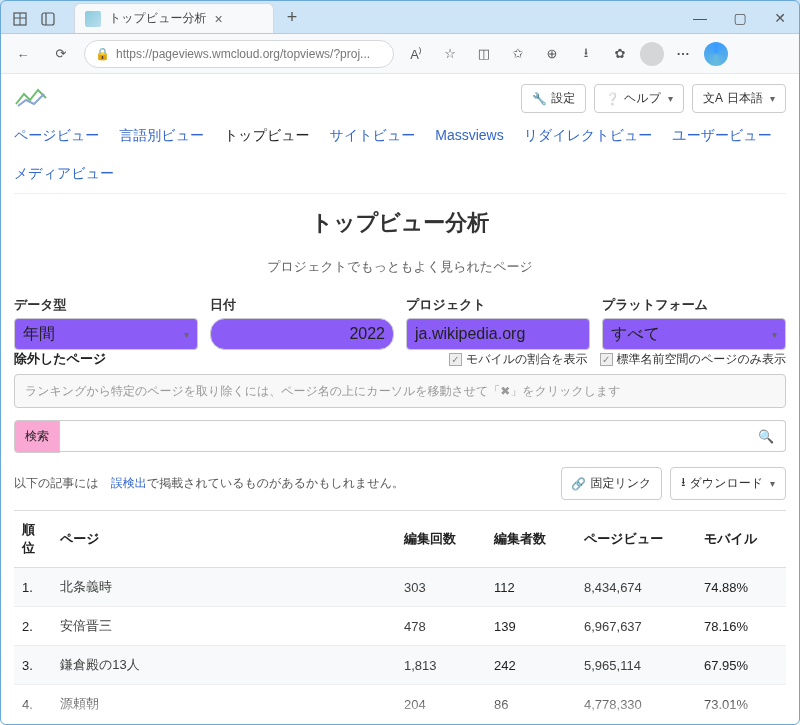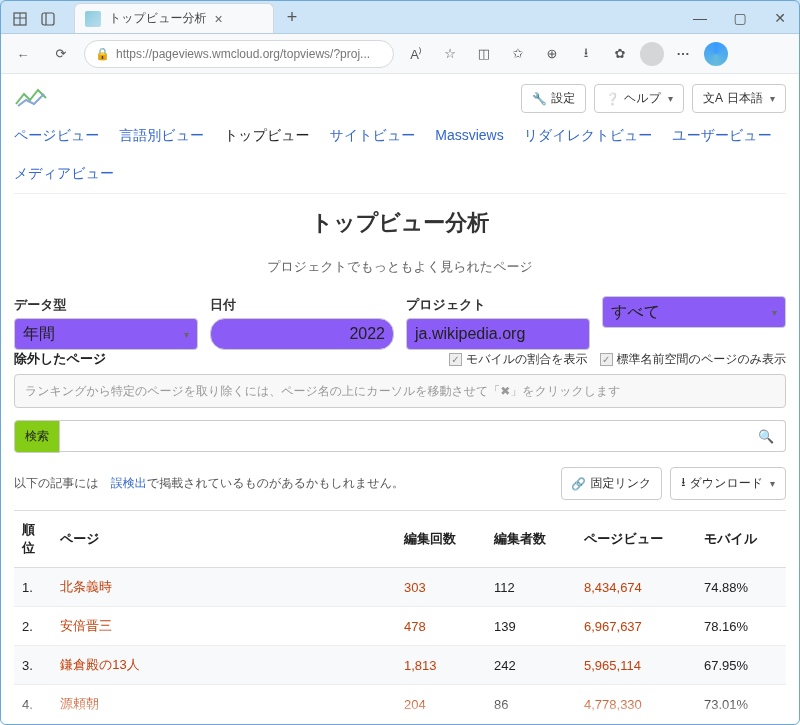--- a/index.html
+++ b/index.html
@@ -53,33 +53,33 @@
 
   .exclude-row { display: flex; align-items: center; justify-content: space-between; margin-bottom: 6px; }
   .exclude-label { font-weight: bold; font-size: 13px; }
   .chk-group { display: flex; gap: 12px; font-size: 12px; color: #333; }
   .chk { display: flex; align-items: center; gap: 4px; }
   .chkbox { width: 13px; height: 13px; border: 1px solid #aaa; background: #eee; display: inline-flex; align-items: center; justify-content: center; font-size: 10px; color: #888; }
 
   .exclude-input { width: 100%; height: 34px; border: 1px solid #ccc; border-radius: 4px; padding: 0 10px; background: #f8f8f8; color: #999; font-size: 12px; display: flex; align-items: center; margin-bottom: 12px; }
 
   .search-row { display: flex; margin-bottom: 14px; }
-  .search-btn { border: 1px solid #ccc; border-radius: 4px 0 0 4px; background: #84cc16; padding: 7px 10px; font-size: 12px; }
+  .search-btn { border: 1px solid #ccc; border-radius: 4px 0 0 4px; background: #f9a8d4; padding: 7px 10px; font-size: 12px; }
   .search-input { flex: 1; border: 1px solid #ccc; border-left: none; border-radius: 0 4px 4px 0; height: 32px; display: flex; align-items: center; justify-content: flex-end; padding: 0 10px; color: #bbb; }
 
   .notice-row { display: flex; align-items: center; justify-content: space-between; margin-bottom: 10px; }
   .notice { font-size: 12px; color: #555; }
   .notice a { color: #3366cc; text-decoration: none; padding-left: 12px; }
   .action-btns { display: flex; gap: 8px; }
 
   table { width: 100%; border-collapse: collapse; font-size: 13px; }
   thead th { text-align: left; font-weight: bold; padding: 10px 8px; border-top: 1px solid #ddd; border-bottom: 1px solid #ddd; background: #fff; }
   tbody td { padding: 10px 8px; border-bottom: 1px solid #eee; }
   tbody tr:nth-child(odd) { background: #f8f9fa; }
-  .link-cell { color: #c2410c; }
+  .link-cell { color: #404040; }
   .rank-x { font-weight: bold; }
   .col-rank { width: 38px; }
   .col-page { width: auto; }
   .col-edit { width: 90px; }
   .col-edr { width: 90px; }
   .col-pv { width: 120px; }
   .col-mob { width: 90px; }
 
   .fade-bottom { position: absolute; left:0; right:0; bottom:0; height: 30px; background: linear-gradient(rgba(255,255,255,0), #fff); pointer-events: none; }
   .window-border { position: absolute; inset:0; border: 1px solid #6aa8d8; border-radius: 6px; pointer-events: none; }
@@ -189,20 +189,21 @@
           <span>2022</span>
         </div>
     </div>
     <div class="form-group">
       <span class="form-label">プロジェクト</span>
       <div class="form-control">
           <span>ja.wikipedia.org</span>
         </div>
     </div>
     <div class="form-group">
+      <span class="form-label">プラットフォーム</span>
       <div class="form-control select">
           <span>すべて</span>
         </div>
     </div>
   </div>
 
   <div class="exclude-row">
     <div class="exclude-label">除外したページ</div>
     <div class="chk-group">
       <label class="chk">

